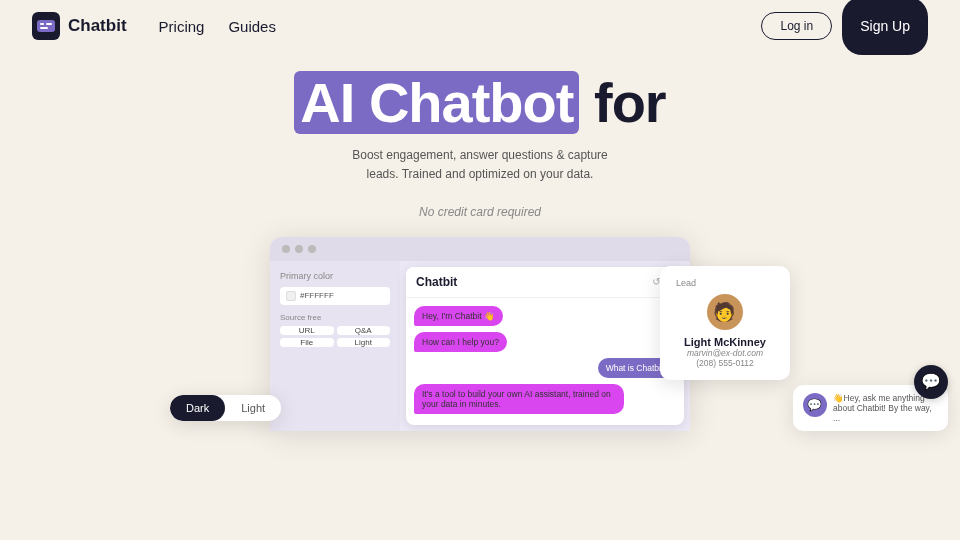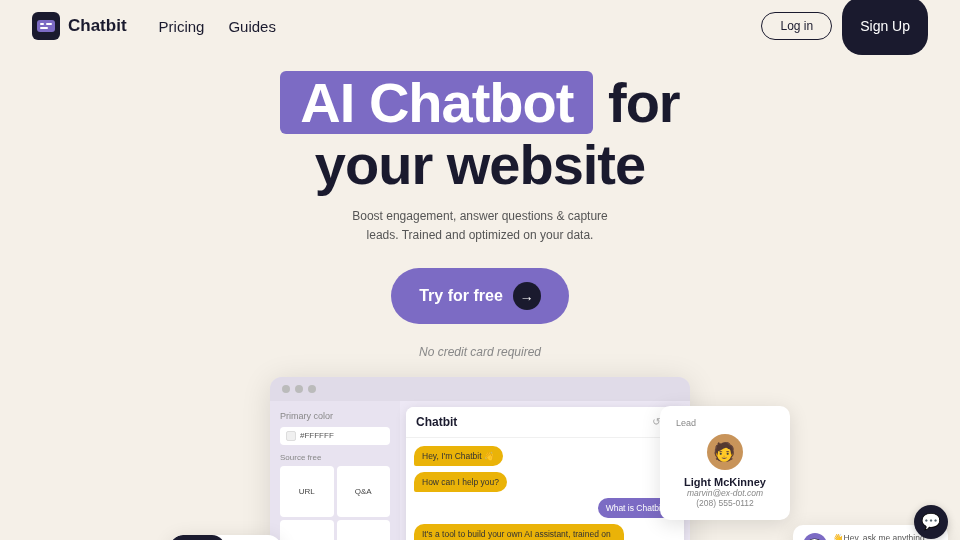--- a/index.html
+++ b/index.html
@@ -84,21 +84,21 @@
       font-size: 56px;
       font-weight: 800;
       line-height: 1.1;
       color: #1a1a2e;
       letter-spacing: -1px;
     }
     .hero-title .highlight {
       background-color: #7c6bc4;
       color: #fff;
       border-radius: 6px;
-      padding: 0 20px;
+      padding: 0 6px;
       text-align: center;
     }
     .hero-subtitle {
       margin-top: 12px;
       font-size: 12px;
       color: #555;
       line-height: 1.6;
     }
     .cta-btn {
       margin-top: 22px;
@@ -205,21 +205,21 @@
       margin-bottom: 4px;
     }
     .source-grid {
       display: grid;
       grid-template-columns: 1fr 1fr;
       gap: 3px;
     }
     .source-item {
       background: #fff;
       border-radius: 4px;
-      padding: 21px 6px;
+      padding: 0 6px;
       font-size: 8px;
       color: #444;
       text-align: center;
     }
     
     .chat-widget {
       flex: 1;
       background: #fff;
       border-radius: 8px;
       margin: 6px;
@@ -249,21 +249,21 @@
     }
     .chat-body {
       flex: 1;
       padding: 8px;
       display: flex;
       flex-direction: column;
       gap: 6px;
       overflow: hidden;
     }
     .msg-bot {
-      background: #eab308;
+      background: #d946ef;
       border-radius: 10px 10px 10px 2px;
       padding: 5px 8px;
       font-size: 8.5px;
       color: #333;
       max-width: 80%;
       align-self: flex-start;
     }
     .msg-user {
       background: #7c6bc4;
       border-radius: 10px 10px 2px 10px;
@@ -408,29 +408,24 @@
     <button class="btn-login">Log in</button>
     <button class="btn-signup">Sign Up</button>
   </div>
 </nav>
 
 <section class="hero">
   <h1 class="hero-title">
     <span class="highlight">AI Chatbot</span>
     <span> for</span>
     <br>
-    <span>your website</span>
   </h1>
   <p class="hero-subtitle">
     Boost engagement, answer questions &amp; capture<br>leads. Trained and optimized on your data.
   </p>
-  <button class="cta-btn">
-    <span>Try for free</span>
-    <span class="cta-arrow">→</span>
-  </button>
   <p class="no-credit">No credit card required</p>
 </section>
 
 <div class="demo-area">
 
   <div class="browser-window">
     <div class="browser-bar">
       <div class="dot"></div>
       <div class="dot"></div>
       <div class="dot"></div>

